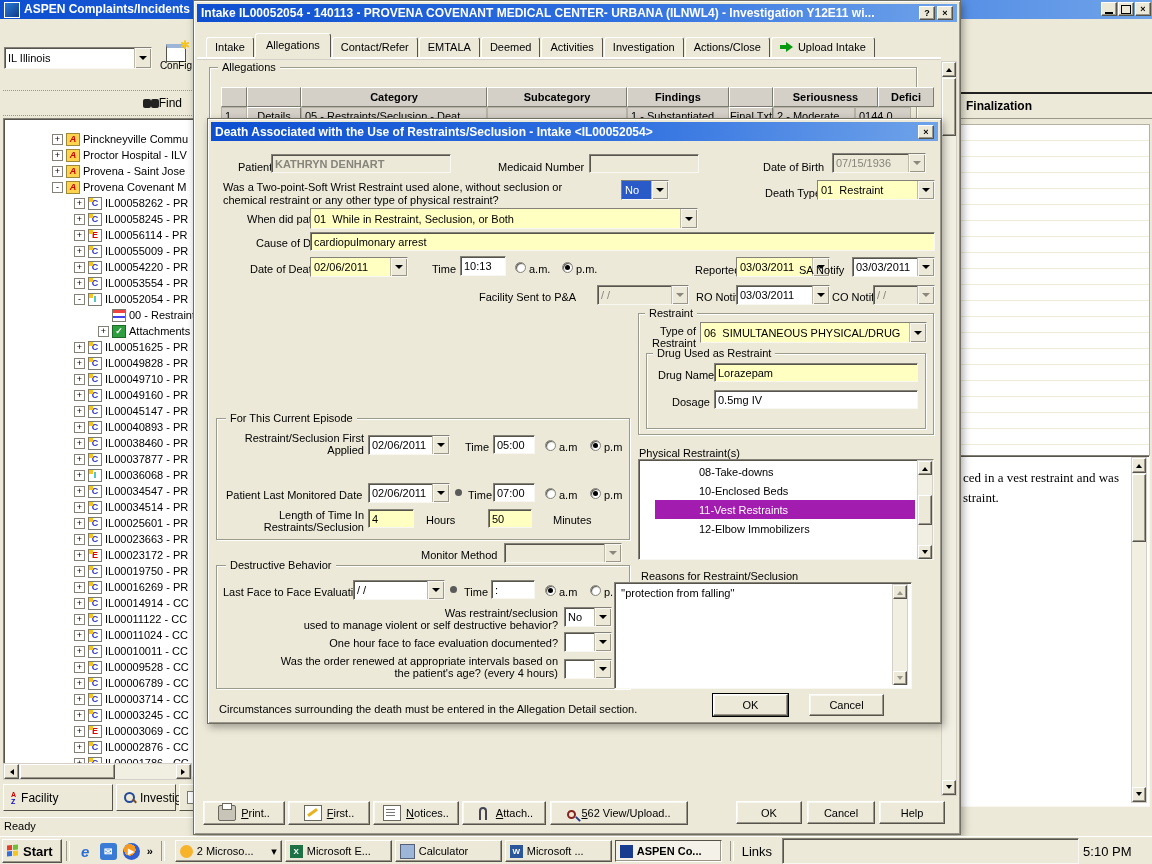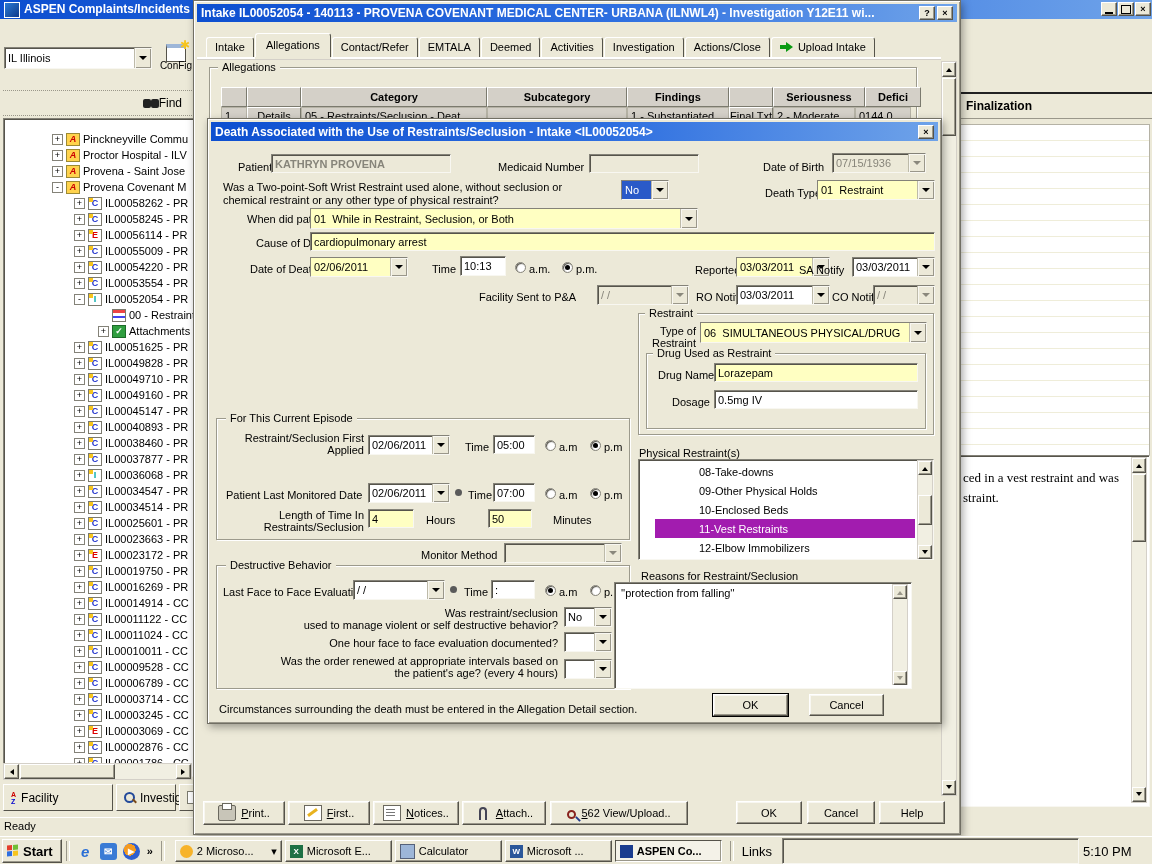--- a/index.html
+++ b/index.html
@@ -489,21 +489,21 @@
       <span class="legend" style="left:8px;top:-7px">Allegations</span>
     </div>
 
     <div class="thead" style="left:27px;top:86px">
       <span class="thc" style="width:26px"></span>
       <span class="thc" style="width:54px"></span>
       <span class="thc" style="width:186px">Category</span>
       <span class="thc" style="width:140px">Subcategory</span>
       <span class="thc" style="width:102px">Findings</span>
       <span class="thc" style="width:44px"></span>
-      <span class="thc" style="width:92px">Seriousness</span>
+      <span class="thc" style="width:105px">Seriousness</span>
       <span class="thc" style="width:56px">Defici</span>
     </div>
 
     <div class="trowdata" style="left:27px;top:106px">
       <span class="tdc" style="width:26px">1</span>
       <span class="tdc cbtn" style="width:54px">Details</span>
       <span class="tdc" style="width:186px">05 - Restraints/Seclusion - Deat</span>
       <span class="tdc" style="width:140px"></span>
       <span class="tdc" style="width:102px">1 - Substantiated</span>
       <span class="tdc cbtn" style="width:44px">Final Txt</span>
@@ -552,21 +552,21 @@
       </div>
   </div>
 
   <div class="abs win" style="left:207px;top:118px;width:733px;height:604px;z-index:5">
     <div class="abs titlebar" style="left:3px;top:3px;width:727px;height:19px">
       <span style="overflow:hidden;white-space:nowrap;flex:1">Death Associated with the Use of Restraints/Seclusion - Intake &lt;IL00052054&gt;</span>
       <span class="tbtn">×</span>
     </div>
 
     <span class="lbl" style="left:30px;top:42px">Patient</span>
-    <div class="inp disabled" style="left:63px;top:35px;width:180px;height:19px;font-weight:bold">KATHRYN PROVENA</div>
+    <div class="inp disabled" style="left:63px;top:35px;width:180px;height:19px;font-weight:bold">KATHRYN DENHART</div>
     <span class="lbl" style="left:290px;top:42px">Medicaid Number</span>
     <div class="inp disabled" style="left:381px;top:35px;width:110px;height:19px"></div>
     <span class="lbl" style="left:555px;top:42px">Date of Birth</span>
     <div class="combo disabled" style="left:624px;top:34px;width:94px;height:20px">
       <span class="cval">07/15/1936</span>
         <span class="carr"></span>
     </div>
 
     <span class="lbl" style="left:15px;top:62px">Was a Two-point-Soft Wrist Restraint used alone, without seclusion or</span>
     <span class="lbl" style="left:15px;top:75px">chemical restraint or any other type of physical restraint?</span>
@@ -682,23 +682,20 @@
     <span class="lbl" style="left:213px;top:430px">Monitor Method</span>
     <div class="combo disabled" style="left:296px;top:424px;width:118px;height:20px">
       <span class="cval"></span>
         <span class="carr"></span>
     </div>
 
     <span class="lbl" style="left:431px;top:328px">Physical Restraint(s)</span>
     <div class="plist" style="left:430px;top:340px;width:296px;height:101px">
         <div class="prow">
           <span>08-Take-downs</span>
-        </div>
-        <div class="prow">
-          <span>09-Other Physical Holds</span>
         </div>
         <div class="prow">
           <span>10-Enclosed Beds</span>
         </div>
         <div class="prow selected">
           <span>11-Vest Restraints</span>
         </div>
         <div class="prow">
           <span>12-Elbow Immobilizers</span>
         </div>

